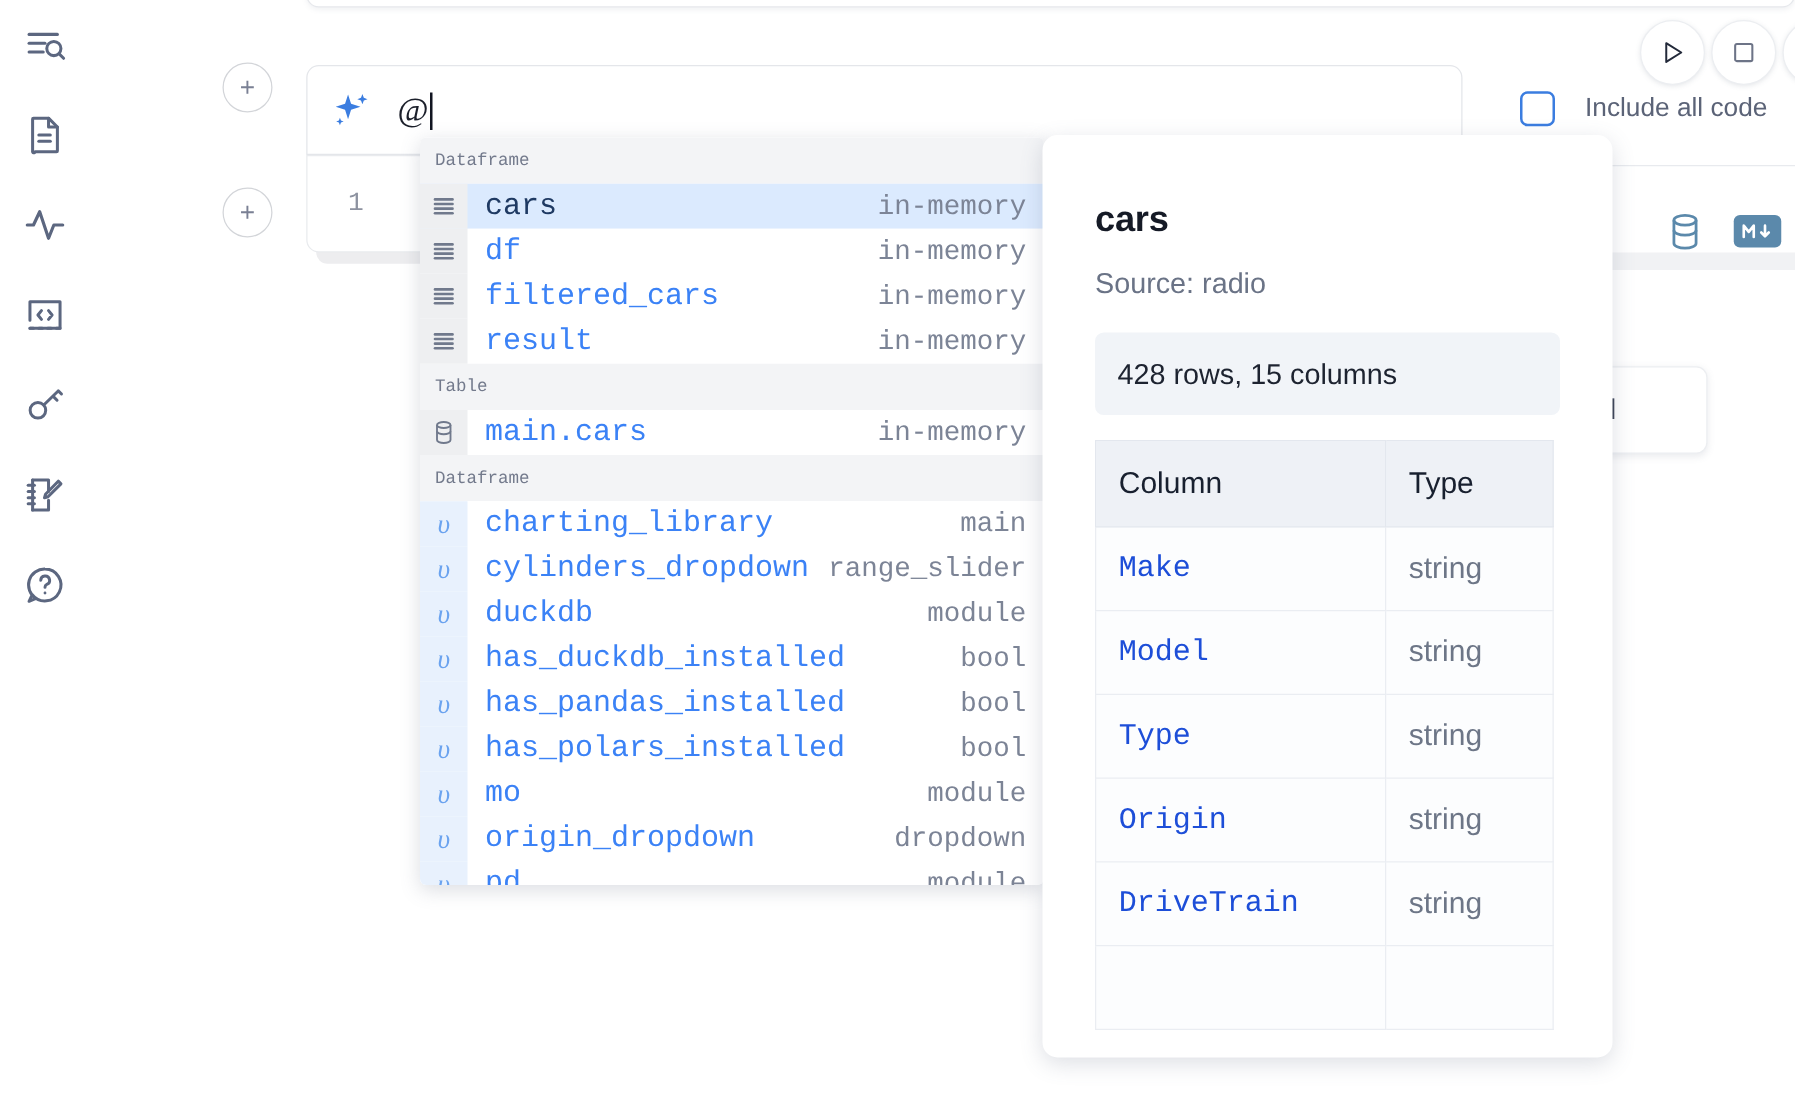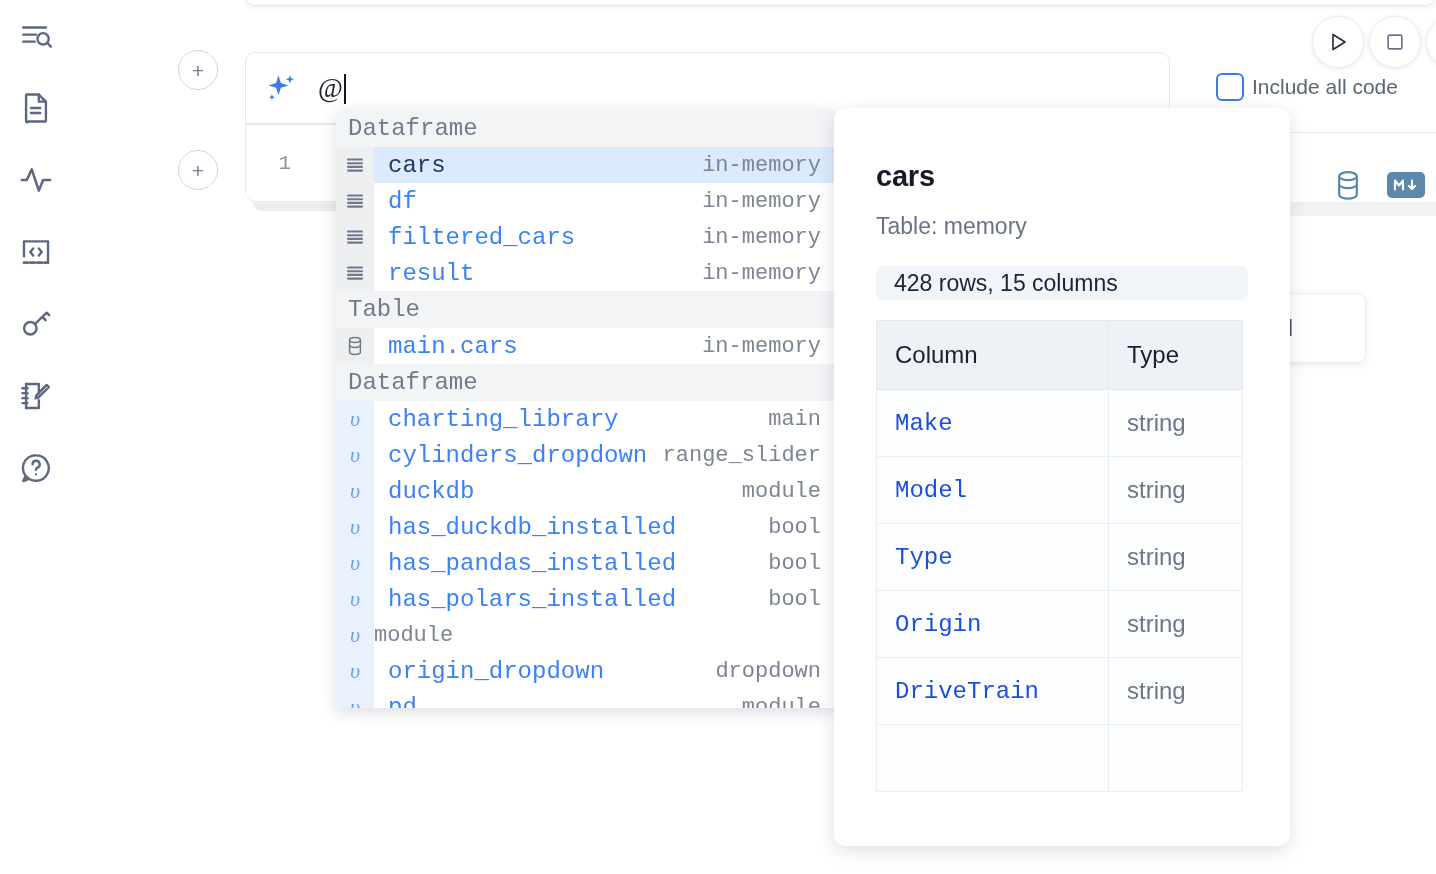--- a/index.html
+++ b/index.html
@@ -140,21 +140,21 @@
     z-index: 12;
   }
   .run-btn  { left: 1312px; top: 16px; }
   .stop-btn { left: 1369px; top: 16px; }
   .extra-btn{ left: 1426px; top: 16px; }
 
   .include-row {
     position: absolute;
     left: 1200px; top: 73px;
     display: flex; align-items: center;
-    gap: 8px;
+    gap: 24px;
     z-index: 10;
     padding-left: 16px;
   }
   .chk {
     width: 28px; height: 28px;
     border: 2px solid #3b7de0;
     border-radius: 6px;
     background: #ffffff;
     cursor: pointer;
   }
@@ -227,21 +227,21 @@
     box-shadow: 0 4px 16px rgba(90,100,125,0.22);
     overflow: hidden;
     z-index: 20;
     font-family: "Liberation Mono", monospace;
   }
   .ac-group {
     height: 37px;
     background: #f3f4f6;
     display: flex; align-items: center;
     padding-left: 12px;
-    font-size: 24px;
+    font-size: 14px;
     color: #737a8c;
   }
   .ac-item {
     height: 36px;
     display: flex; align-items: center;
     background: #ffffff;
     cursor: pointer;
   }
   .ac-item.sel { background: #dbeafe; }
   .ac-ico {
@@ -293,21 +293,21 @@
     color: #151a26;
     letter-spacing: -.2px;
   }
   .det-source {
     margin-top: 20px;
     font-size: 23px;
     color: #6a7386;
   }
   .det-pill {
     margin-top: 26px;
-    height: 34px;
+    height: 66px;
     background: #f1f4f8;
     border-radius: 7px;
     display: flex; align-items: center;
     padding-left: 18px;
     font-size: 23px;
     color: #1d2330;
   }
   .det-table {
     margin-top: 20px;
     width: 366px;
@@ -559,37 +559,38 @@
         <span class="ac-name">has_pandas_installed</span>
         <span class="ac-type">bool</span>
       </div>
       <div class="ac-item">
         <span class="ac-ico var">υ</span>
         <span class="ac-name">has_polars_installed</span>
         <span class="ac-type">bool</span>
       </div>
       <div class="ac-item">
         <span class="ac-ico var">υ</span>
+        <span class="ac-name">mo</span>
         <span class="ac-type">module</span>
       </div>
       <div class="ac-item">
         <span class="ac-ico var">υ</span>
         <span class="ac-name">origin_dropdown</span>
         <span class="ac-type">dropdown</span>
       </div>
       <div class="ac-item">
         <span class="ac-ico var">υ</span>
         <span class="ac-name">pd</span>
         <span class="ac-type">module</span>
       </div>
     </div>
 
   <div class="det">
     <div class="det-title">cars</div>
-    <div class="det-source">Table: memory</div>
+    <div class="det-source">Source: radio</div>
     <div class="det-pill">428 rows, 15 columns</div>
     <table class="det-table">
       <thead>
         <tr>
           <th class="c1">Column</th>
           <th class="c2">Type</th>
         </tr>
       </thead>
       <tbody id="det-body">
           <tr>

